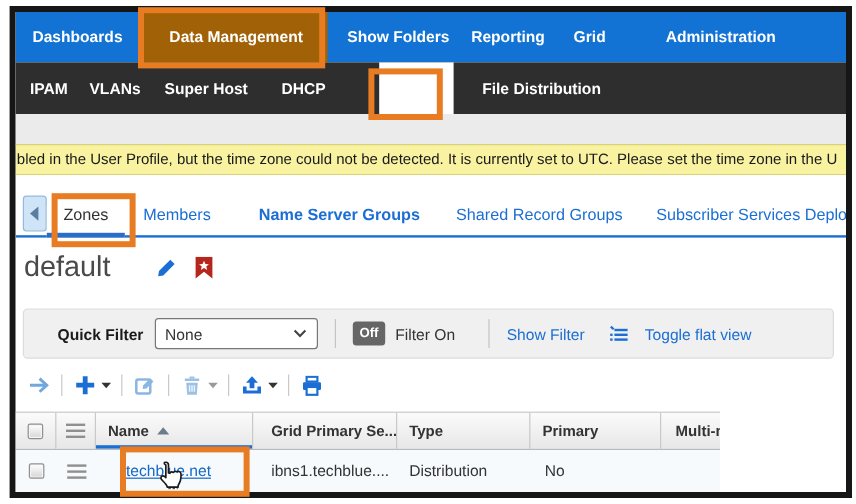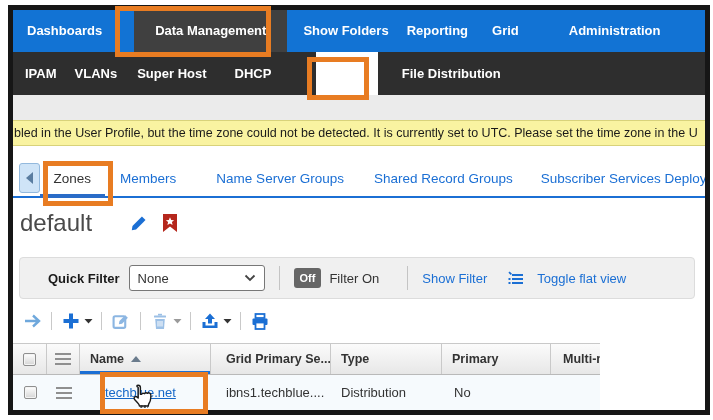--- a/index.html
+++ b/index.html
@@ -5,21 +5,21 @@
   * { margin:0; padding:0; box-sizing:border-box; }
   html,body { width:713px; height:420px; background:#fff; font-family:"Liberation Sans", sans-serif; overflow:hidden; }
   body { position:relative; }
 
   .frame { position:absolute; left:8px; top:5px; width:702px; height:410px; border:5px solid #161616; background:#fff; overflow:hidden; }
 
   
   .topnav { height:42px; background:#1273d4; display:flex; align-items:stretch; }
   .topnav .nav-item { color:#fff; font-size:13px; font-weight:bold; line-height:42px; white-space:nowrap; cursor:pointer; }
   .tn-dashboards { margin-left:14px; }
-  .tn-datamgmt { margin-left:32px; padding:0 21px; background:#404040; }
+  .tn-datamgmt { margin-left:18px; padding:0 21px; background:#a16207; }
   .tn-smart { margin-left:16px; }
   .tn-reporting { margin-left:18px; }
   .tn-grid { margin-left:24px; }
   .tn-admin { margin-left:50px; }
 
   
   .subnav { height:43px; background:#2e2e2e; display:flex; align-items:stretch; }
   .subnav .nav-item { color:#fff; font-size:13px; font-weight:bold; line-height:43px; white-space:nowrap; cursor:pointer; }
   .sn-ipam { margin-left:12px; }
   .sn-vlans { margin-left:18px; }
@@ -34,21 +34,21 @@
 
   
   .content { background:#fff; height:264px; padding-top:14px; position:relative; }
 
   .tabbar { display:flex; align-items:flex-end; height:38px; border-bottom:2px solid #1b6fd4; position:relative; }
   .tab-scroll { width:22px; height:30px; margin:0 0 3px 6px; background:#cfe4f7; border:1px solid #93b9dd; border-radius:3px; display:flex; align-items:center; justify-content:center; cursor:pointer; }
   .tab-scroll .tri-left { width:0; height:0; border-top:6px solid transparent; border-bottom:6px solid transparent; border-right:7px solid #5a7da0; }
   .tab { font-size:13.5px; color:#1b6fd4; padding-bottom:10px; white-space:nowrap; cursor:pointer; }
   .tab.active { color:#333; padding:0 14px 8px 14px; margin-left:0; margin-bottom:-2px; border-bottom:4px solid #2a6cc8; background:#fff; }
   .tab.t1 { margin-left:15px; }
-  .tab.t2 { margin-left:40px; }
+  .tab.t2 { margin-left:40px;font-weight:bold; }
   .tab.t3 { margin-left:30px; }
   .tab.t4 { margin-left:28px; overflow:hidden; }
 
   .title-row { margin-top:8px; height:34px; display:flex; align-items:center; padding-left:7px; }
   .page-title { font-size:24px; color:#4a4a4a; }
   .icon-btn { display:inline-flex; align-items:center; justify-content:center; cursor:pointer; }
   .pencil-btn { margin-left:38px; }
   .bookmark-btn { margin-left:14px; }
 
   .qf-panel { margin:17px 10px 0 6px; height:42px; background:#f0f0f0; border:1px solid #dcdcdc; border-radius:4px; display:flex; align-items:center; padding:0 28px; }

